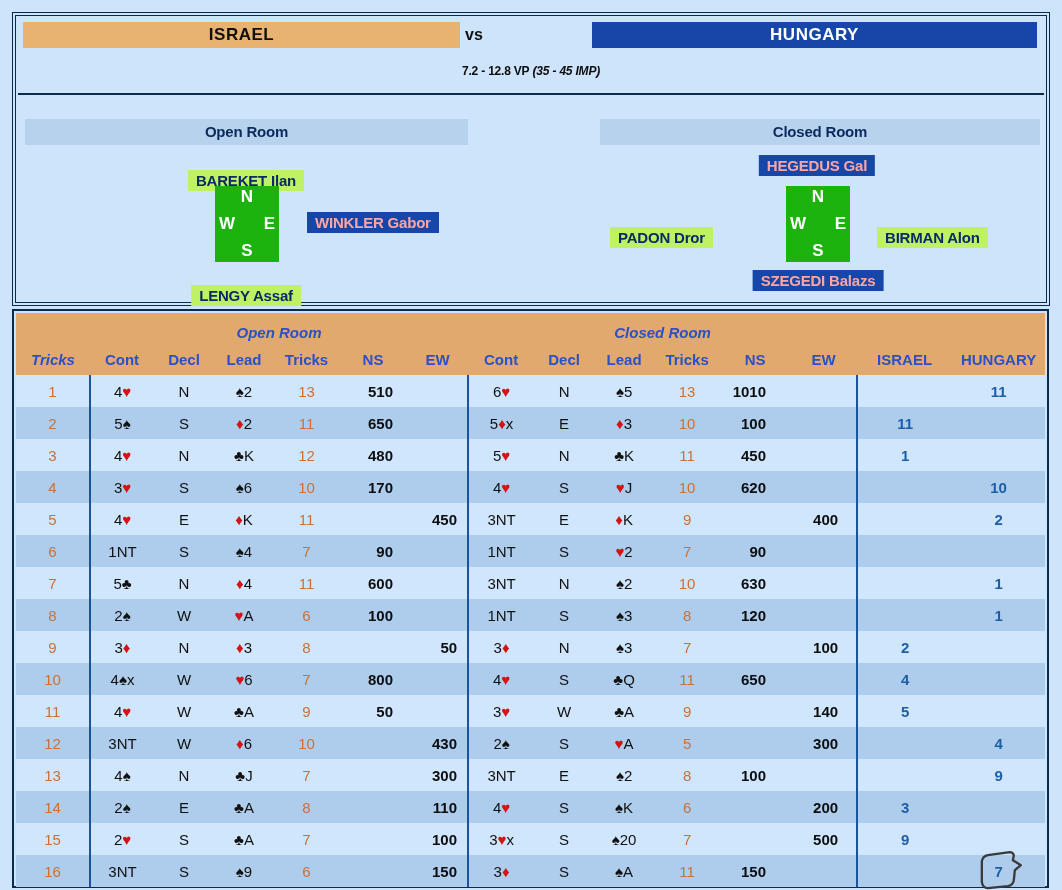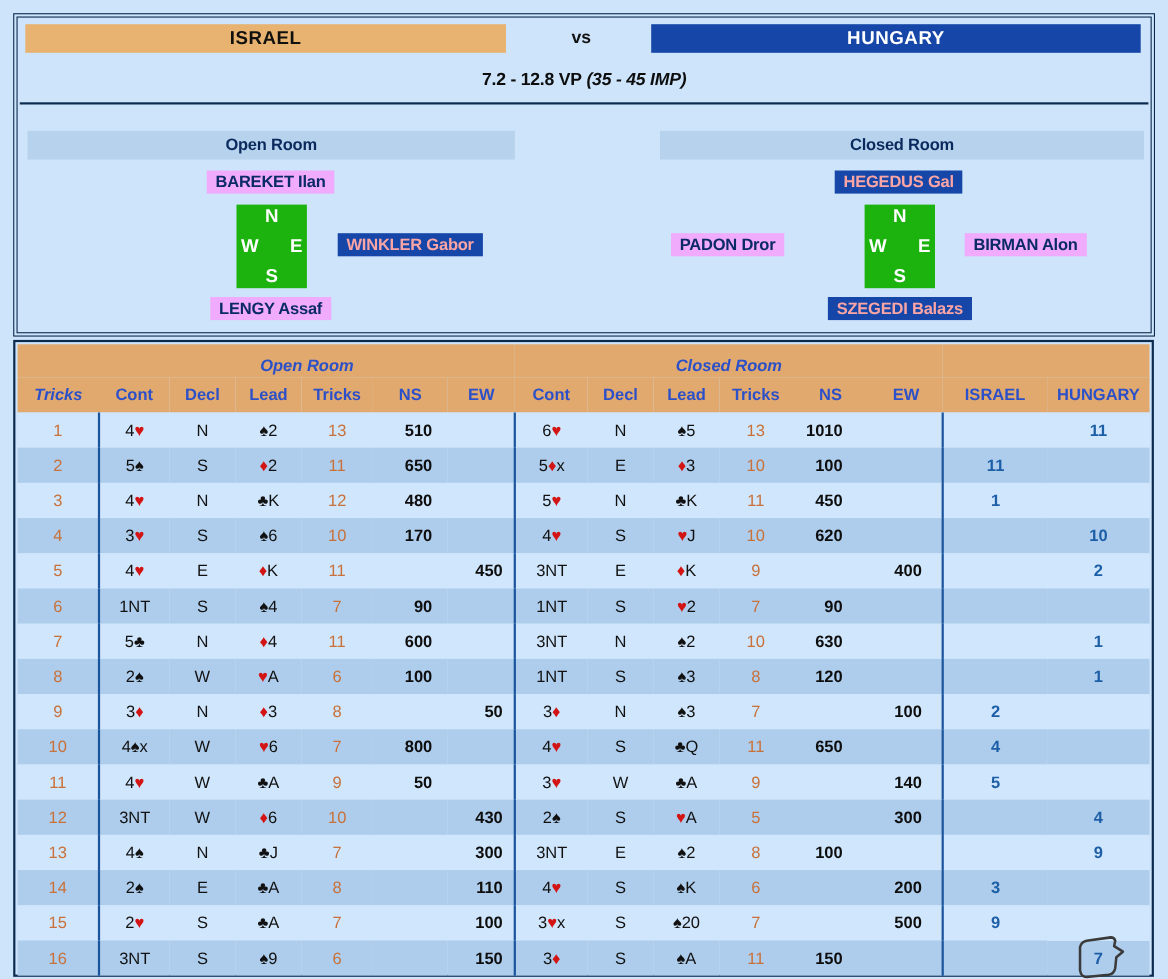--- a/index.html
+++ b/index.html
@@ -8,38 +8,38 @@
 
   
   .boxA{position:absolute;left:12px;top:12px;width:1036px;height:292px;
         border:1px solid #0a2a4e;outline:1px solid #0a2a4e;outline-offset:-4px;}
   .score-section{position:absolute;left:5px;right:5px;top:5px;height:75px;
         border-bottom:2px solid #0a2a4e;}
   .team-banner{position:absolute;top:4px;height:26px;line-height:26px;
         text-align:center;font-weight:bold;font-size:17px;letter-spacing:.5px;}
   .team-left{left:5px;width:437px;background:#e8b271;color:#10100e;}
   .team-right{left:574px;width:445px;background:#1647a8;color:#ffffff;}
-  .vs{position:absolute;left:447px;width:127px;top:8px;text-align:center;
+  .vs{position:absolute;left:447px;width:127px;top:8px;
       font-weight:bold;font-size:16px;color:#111;}
   .vp-line{position:absolute;left:0;right:0;top:46px;text-align:center;
-      font-weight:bold;font-size:16px;color:#0d0d0d;letter-spacing:-0.2px;}
+      font-weight:bold;font-size:12px;color:#0d0d0d;letter-spacing:-0.2px;}
   .vp-line .imp{font-style:italic;}
 
   .rooms-section{position:absolute;left:5px;right:5px;top:82px;bottom:5px;}
   .room{position:absolute;top:0;height:100%;}
   .room.open{left:0;width:513px;}
   .room.closed{left:513px;width:513px;}
   .room-banner{position:absolute;top:24px;height:26px;line-height:26px;
       background:#b7d2ec;color:#0a2a5e;font-weight:bold;font-size:15px;
       text-align:center;letter-spacing:-0.2px;}
   .room.open .room-banner{left:7px;width:443px;}
   .room.closed .room-banner{left:69px;width:440px;}
   .pbanner{position:absolute;font-weight:bold;font-size:15px;
       padding:2px 8px;white-space:nowrap;letter-spacing:-0.2px;}
-  .pb-tan{background:#f0abfc;color:#0a2a66;}
+  .pb-tan{background:#bef264;color:#0a2a66;margin-top:15px;}
   .pb-blue{background:#1647a8;color:#fca5a5;}
   .pos-n,.pos-s{transform:translateX(-50%);}
   .westwrap{position:absolute;width:114px;}
   .mlban{display:inline;background:#1647a8;color:#fff;font-weight:bold;
       font-size:14.5px;line-height:20px;padding:1px 4px;
       -webkit-box-decoration-break:clone;box-decoration-break:clone;letter-spacing:-0.2px;}
 
   .compass{position:absolute;width:64px;height:76px;background:#1db30f;}
   .compass span{position:absolute;color:#fff;font-weight:bold;font-size:17px;}
   .cN{top:1px;left:50%;transform:translateX(-50%);}

